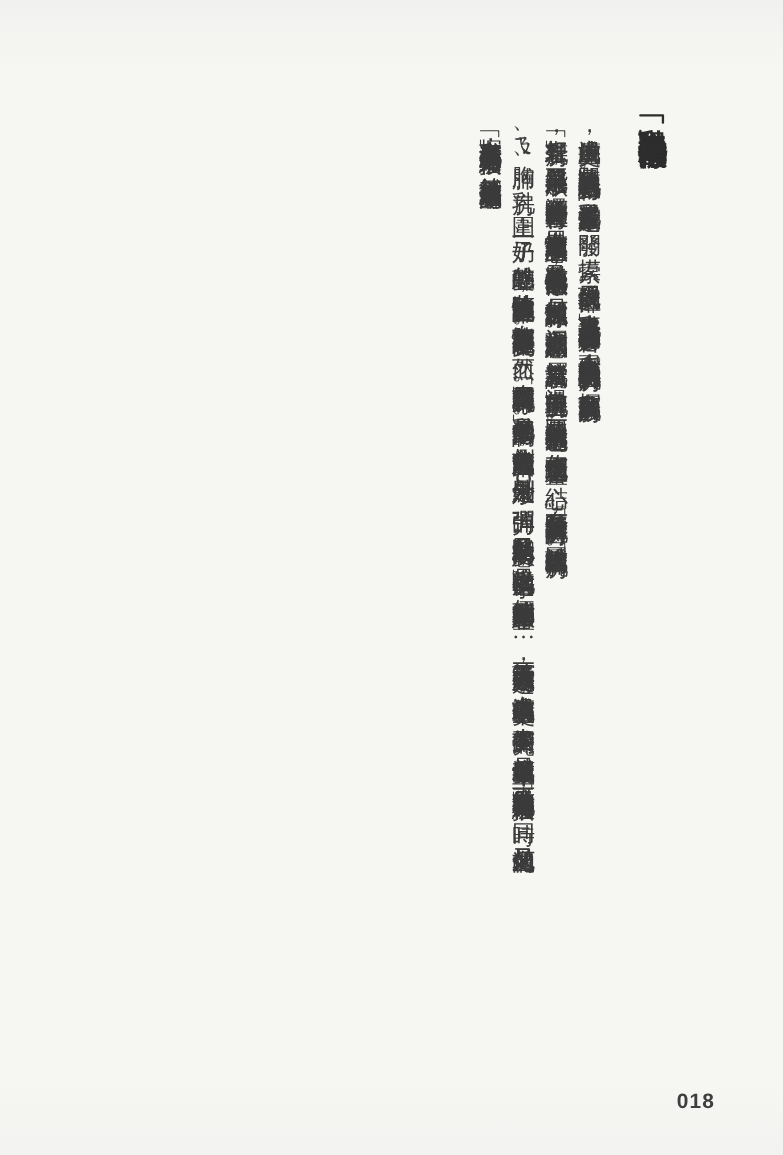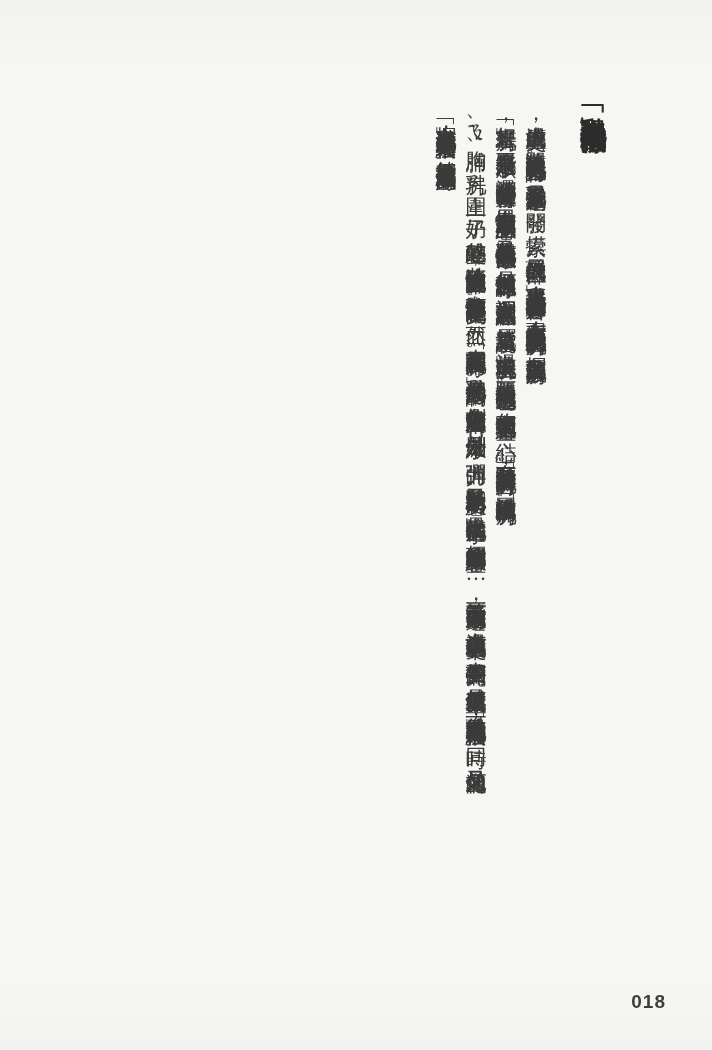--- a/index.html
+++ b/index.html
@@ -40,21 +40,21 @@
     margin: 0;
     font-size: 21px;
     line-height: 30px;
     letter-spacing: 0.6px;
     text-indent: 21.6px;
     text-align: justify;
   }
   .page-number {
     position: absolute;
     top: 991px;
-    right: 46px;
+    right: 62px;
     font-family: "Liberation Sans", sans-serif;
     font-size: 19px;
     font-weight: 700;
     letter-spacing: 1px;
     color: #3e3e3e;
     margin-left: 10px;
   }
 </style>
 </head>
 <body>

